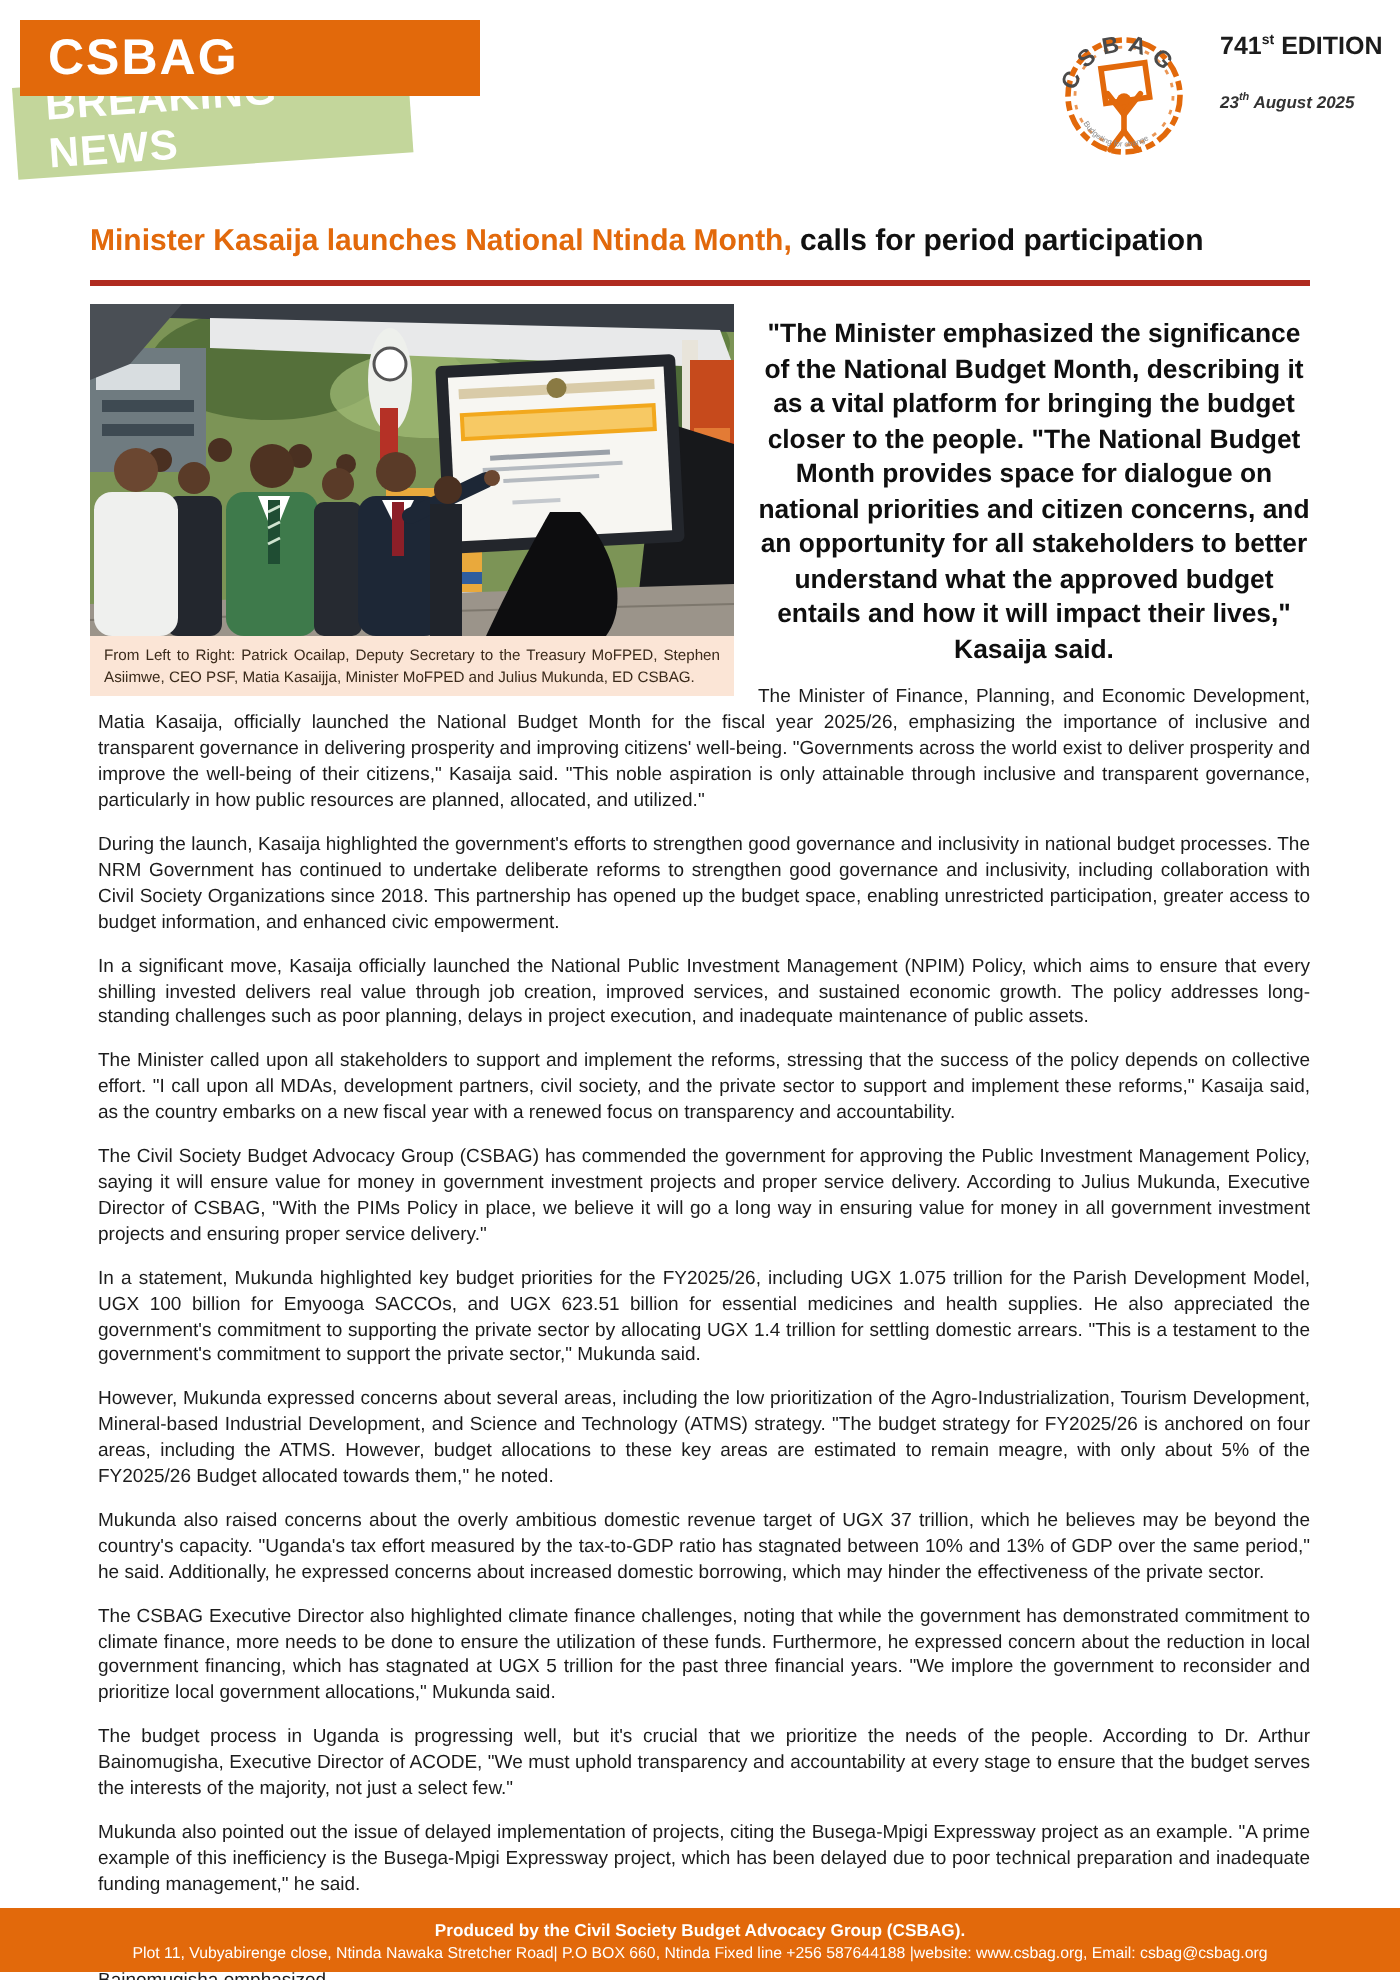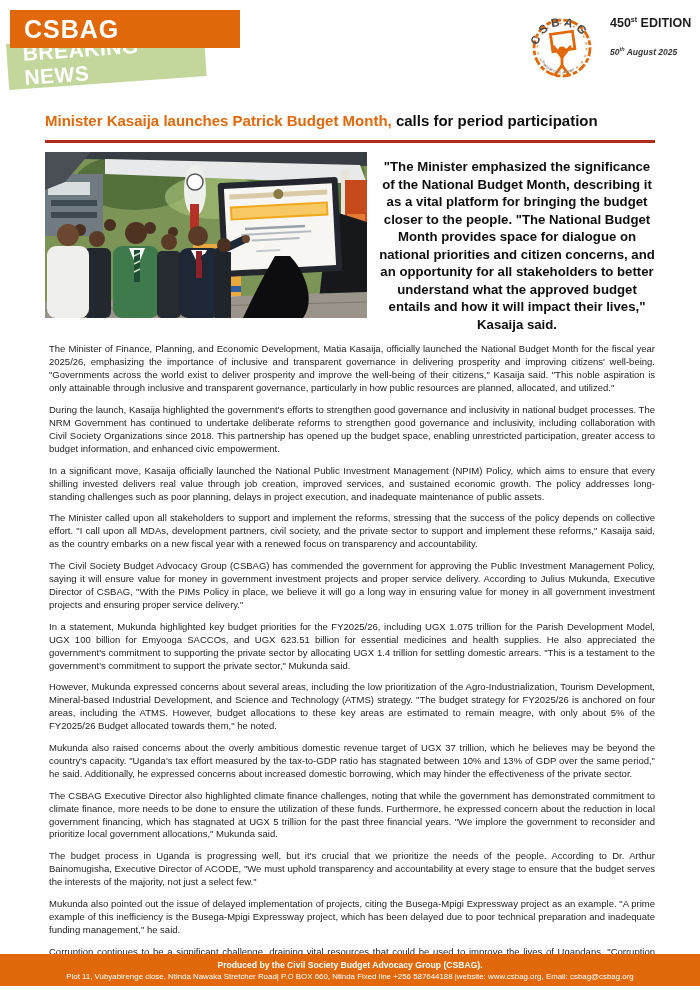--- a/index.html
+++ b/index.html
@@ -80,27 +80,27 @@
           <line x1="32" y1="51" x2="26" y2="59"></line>
           <line x1="32" y1="51" x2="38" y2="59"></line>
         </g>
         <text font-size="3.4" fill="#8a8a8a">
           <textPath href="#arcBottom" startOffset="8%">Budgeting for change</textPath>
         </text>
       </svg>
     </div>
 
     <div class="edition-wrap">
-      <div class="edition"><span>450</span><sup>st</sup><span> EDITION</span></div>
-      <div class="ed-date"><span>50</span><sup>th</sup><span> August 2025</span></div>
+      <div class="edition"><span>741</span><sup>st</sup><span> EDITION</span></div>
+      <div class="ed-date"><span>23</span><sup>th</sup><span> August 2025</span></div>
     </div>
   </div>
 
   <h1 class="headline">
-    <span class="hl-orange">Minister Kasaija launches Patrick Budget Month,</span><span class="hl-black"> calls for period participation</span>
+    <span class="hl-orange">Minister Kasaija launches National Ntinda Month,</span><span class="hl-black"> calls for period participation</span>
   </h1>
   <div class="rule"></div>
 
   <div class="article">
     <div class="photo-float">
       <svg viewBox="0 0 322 166" preserveAspectRatio="none">
 
         <rect x="0" y="0" width="322" height="166" fill="#7c9456"></rect>
         <ellipse cx="90" cy="30" rx="60" ry="28" fill="#55703a"></ellipse>
         <ellipse cx="250" cy="20" rx="70" ry="26" fill="#628041"></ellipse>
@@ -175,20 +175,21 @@
         <rect x="134" y="96" width="42" height="70" rx="9" fill="#1d2736"></rect>
         <polygon points="146,98 162,98 154,114" fill="#ffffff"></polygon>
         <rect x="151" y="99" width="6" height="27" fill="#8c1f28"></rect>
         <circle cx="153" cy="84" r="10" fill="#5a3b28"></circle>
         <line x1="160" y1="106" x2="198" y2="88" stroke="#1d2736" stroke-width="8" stroke-linecap="round"></line>
         <circle cx="201" cy="87" r="4" fill="#6b4731"></circle>
 
         <rect x="170" y="100" width="16" height="66" fill="#20242b"></rect>
         <circle cx="179" cy="93" r="7" fill="#4a3021"></circle>
       </svg>
+      <div class="caption">From Left to Right: Patrick Ocailap, Deputy Secretary to the Treasury MoFPED, Stephen Asiimwe, CEO PSF, Matia Kasaijja, Minister MoFPED and Julius Mukunda, ED CSBAG.</div>
     </div>
 
     <div class="quote">"The Minister emphasized the significance of the National Budget Month, describing it as a vital platform for bringing the budget closer to the people. "The National Budget Month provides space for dialogue on national priorities and citizen concerns, and an opportunity for all stakeholders to better understand what the approved budget entails and how it will impact their lives," Kasaija said.</div>
 
     <p>The Minister of Finance, Planning, and Economic Development, Matia Kasaija, officially launched the National Budget Month for the fiscal year 2025/26, emphasizing the importance of inclusive and transparent governance in delivering prosperity and improving citizens' well-being. "Governments across the world exist to deliver prosperity and improve the well-being of their citizens," Kasaija said. "This noble aspiration is only attainable through inclusive and transparent governance, particularly in how public resources are planned, allocated, and utilized."</p>
     <p>During the launch, Kasaija highlighted the government's efforts to strengthen good governance and inclusivity in national budget processes. The NRM Government has continued to undertake deliberate reforms to strengthen good governance and inclusivity, including collaboration with Civil Society Organizations since 2018. This partnership has opened up the budget space, enabling unrestricted participation, greater access to budget information, and enhanced civic empowerment.</p>
     <p>In a significant move, Kasaija officially launched the National Public Investment Management (NPIM) Policy, which aims to ensure that every shilling invested delivers real value through job creation, improved services, and sustained economic growth. The policy addresses long-standing challenges such as poor planning, delays in project execution, and inadequate maintenance of public assets.</p>
     <p>The Minister called upon all stakeholders to support and implement the reforms, stressing that the success of the policy depends on collective effort. "I call upon all MDAs, development partners, civil society, and the private sector to support and implement these reforms," Kasaija said, as the country embarks on a new fiscal year with a renewed focus on transparency and accountability.</p>
     <p>The Civil Society Budget Advocacy Group (CSBAG) has commended the government for approving the Public Investment Management Policy, saying it will ensure value for money in government investment projects and proper service delivery. According to Julius Mukunda, Executive Director of CSBAG, "With the PIMs Policy in place, we believe it will go a long way in ensuring value for money in all government investment projects and ensuring proper service delivery."</p>
     <p>In a statement, Mukunda highlighted key budget priorities for the FY2025/26, including UGX 1.075 trillion for the Parish Development Model, UGX 100 billion for Emyooga SACCOs, and UGX 623.51 billion for essential medicines and health supplies. He also appreciated the government's commitment to supporting the private sector by allocating UGX 1.4 trillion for settling domestic arrears. "This is a testament to the government's commitment to support the private sector," Mukunda said.</p>

